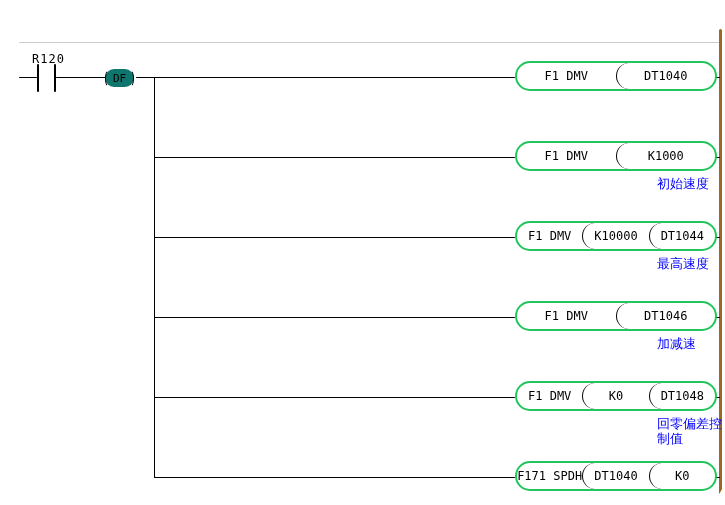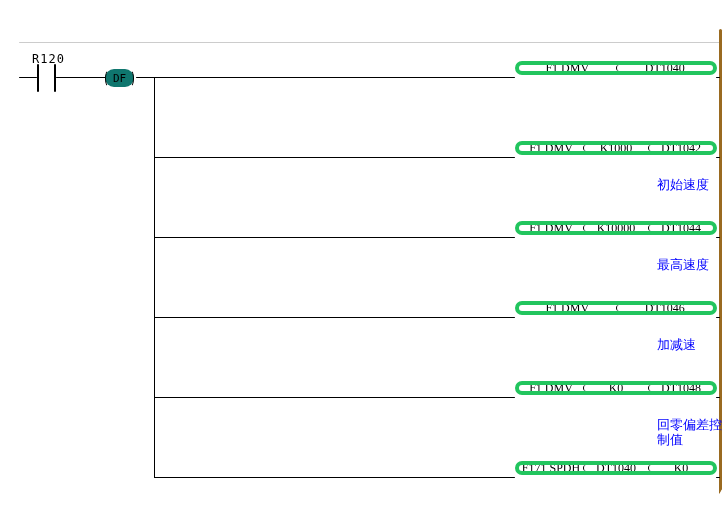--- a/index.html
+++ b/index.html
@@ -21,33 +21,33 @@
   }
   .df {
     position:absolute; left:105px; top:69px; height:18px;
     display:flex; align-items:center; background:#0f766e;
   }
   .paren { width:7px; height:17px; border:1px solid transparent; }
   .paren-l { border-left-color:#000; border-radius:50%; }
   .paren-r { border-right-color:#000; border-radius:50%; }
   .df-text { font-size:11px; padding:0 1px; color:#000; }
   .block {
-    position:absolute; left:515px; width:202px; height:14px;
-    border:4px solid #22c55e; background:#fff; display:flex;font-family:Liberation Serif, serif;
+    position:absolute; left:515px; width:202px; height:30px;
+    border:2px solid #22c55e; background:#fff; display:flex;
   }
   .cell {
     flex:1 1 0; border-left:1px solid #000; display:flex;
     align-items:center; justify-content:center;
     font-size:12px; color:#000; white-space:pre; overflow:hidden;
   }
   .cell:first-child { border-left:none; }
   .note {
     position:absolute; left:657px; width:68px; color:#0000ff;
     font-size:13px; line-height:15px;
-    font-family:Liberation Serif, serif;
+    font-family:Liberation Mono, monospace;
     word-break:break-all;
   }
 </style>
 </head>
 <body>
 
 <div class="stage">
 
   <div class="cursor"></div>
   <div class="gridline"></div>
@@ -80,21 +80,20 @@
   <div class="wire" style="left:716px;top:397px;width:4px"></div>
   <div class="wire" style="left:716px;top:477px;width:4px"></div>
 
   <div class="block" style="top:61px">
     <div class="cell">F1 DMV</div>
     <div class="cell">DT1040</div>
   </div>
   <div class="block" style="top:141px">
     <div class="cell">F1 DMV</div>
     <div class="cell">K1000</div>
-    <div class="cell">DT1042</div>
   </div>
   <div class="block" style="top:221px">
     <div class="cell">F1 DMV</div>
     <div class="cell">K10000</div>
     <div class="cell">DT1044</div>
   </div>
   <div class="block" style="top:301px">
     <div class="cell">F1 DMV</div>
     <div class="cell">DT1046</div>
   </div>

